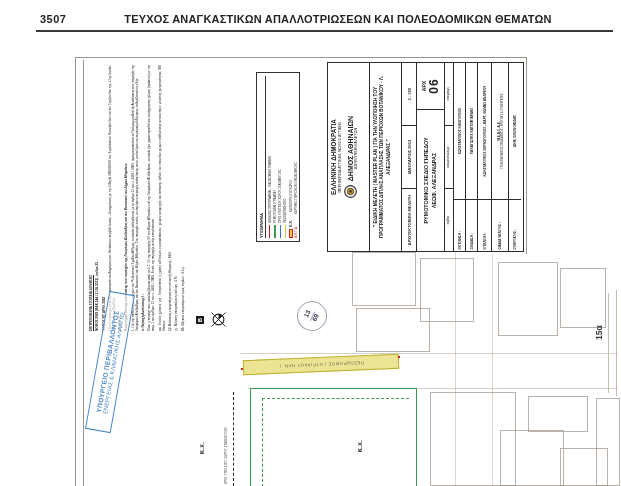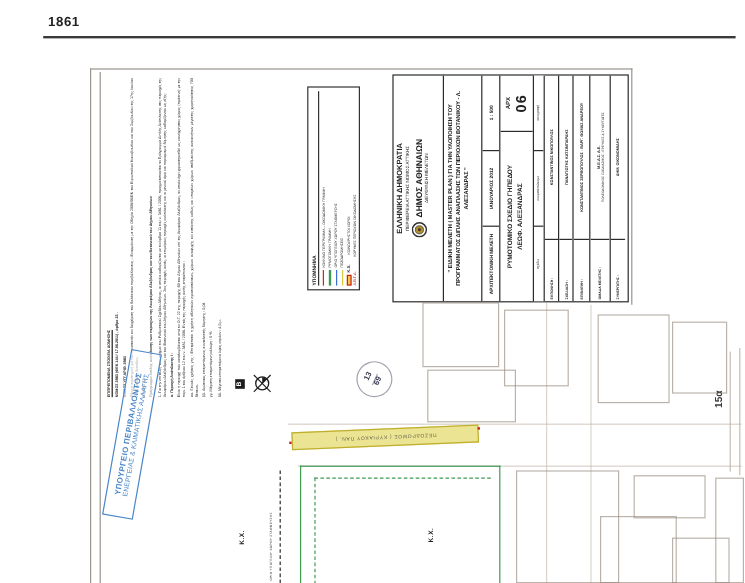--- a/index.html
+++ b/index.html
@@ -76,21 +76,22 @@
          align-items:center;justify-content:center;background:rgba(255,255,255,.6);box-sizing:border-box;}
   .stamp .s1{font-size:6.6px;font-weight:bold;letter-spacing:.3px;}
   .stamp .s2{font-size:5.6px;letter-spacing:.2px;}
   .street15{font-size:8.5px;color:#3a3a3a;font-weight:bold;}
 </style>
 </head>
 <body>
 
 <div id="page">
 
-  <div class="abs pgnum" style="left:40px;top:13px;">1861</div>
+  <div class="abs pgnum" style="left:40px;top:13px;">3507</div>
+  <div class="abs hdr" style="left:108px;top:13px;width:460px;text-align:center;">ΤΕΥΧΟΣ ΑΝΑΓΚΑΣΤΙΚΩΝ ΑΠΑΛΛΟΤΡΙΩΣΕΩΝ ΚΑΙ ΠΟΛΕΟΔΟΜΙΚΩΝ ΘΕΜΑΤΩΝ</div>
   <div class="abs rule" style="left:36px;top:30px;width:577px;height:1.8px;"></div>
 
   <div class="abs frameline" style="left:75px;top:57px;width:1px;height:429px;"></div>
   <div class="abs frameline" style="left:83px;top:60px;width:1px;height:426px;"></div>
   <div class="abs frameline" style="left:75px;top:57px;width:452px;height:1px;"></div>
   <div class="abs frameline" style="left:526px;top:57px;width:1px;height:197px;"></div>
 
   <div class="rot90 law" style="left:87px;top:63px;width:266px;height:176px;padding:2px;">
     <p class="b u">ΕΠΙΤΡΕΠΟΜΕΝΑ ΣΤΟΙΧΕΙΑ ΔΟΜΗΣΗΣ</p>
     <p class="b">ΝΟΜΟΣ 3983 (ΦΕΚ 144 / 17.06.2011) , άρθρο 23 .</p>

